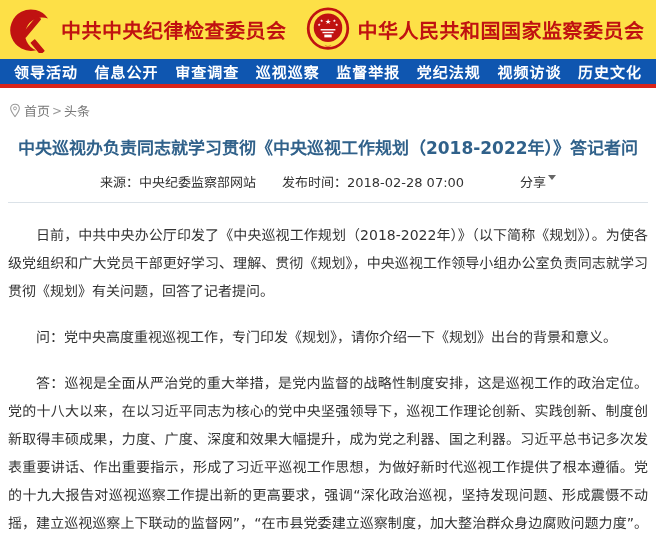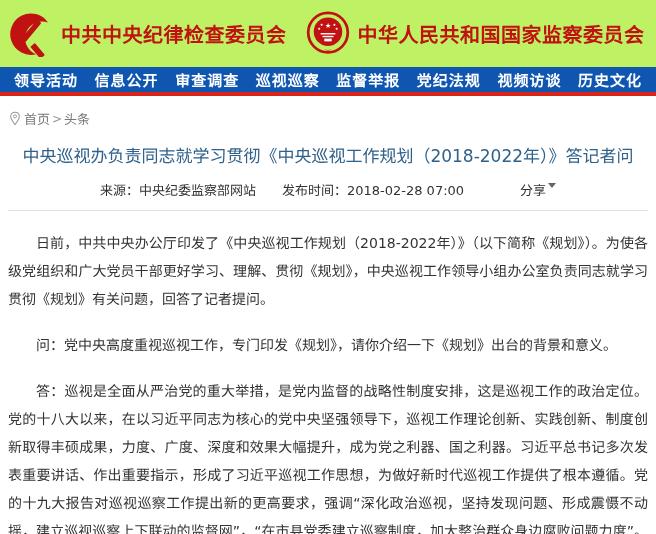--- a/index.html
+++ b/index.html
@@ -5,22 +5,22 @@
   * { margin: 0; padding: 0; box-sizing: border-box; }
   html, body { background: #ffffff; }
   body {
     width: 656px; height: 534px;
     font-family: "DejaVu Sans", "Liberation Sans", sans-serif;
     color: #333;
     overflow: hidden;
   }
   
   .site-header {
-    height: 67px;
-    background: #bef264;
+    height: 59px;
+    background: #fde047;
     display: flex;
     align-items: center;
     padding: 0 8px;
   }
   .org {
     display: flex;
     align-items: center;
     gap: 7px;
     text-decoration: none;
     cursor: pointer;
@@ -65,21 +65,21 @@
     color: #888;
   }
   .breadcrumb .crumb-link { color: #777; text-decoration: none; cursor: pointer; }
   .breadcrumb .sep { color: #999; font-size: 12px; }
   .pin-icon { width: 14px; height: 15px; display: inline-block; }
   .article-title {
     margin-top: 17px;
     text-align: center;
     color: #30618a;
     font-size: 17px;
-    font-weight: normal;
+    font-weight: bold;
     line-height: 1.35;
   }
   .article-meta {
     margin-top: 12px;
     text-align: center;
     font-size: 13px;
     color: #333;
     display: flex;
     justify-content: center;
     align-items: center;

